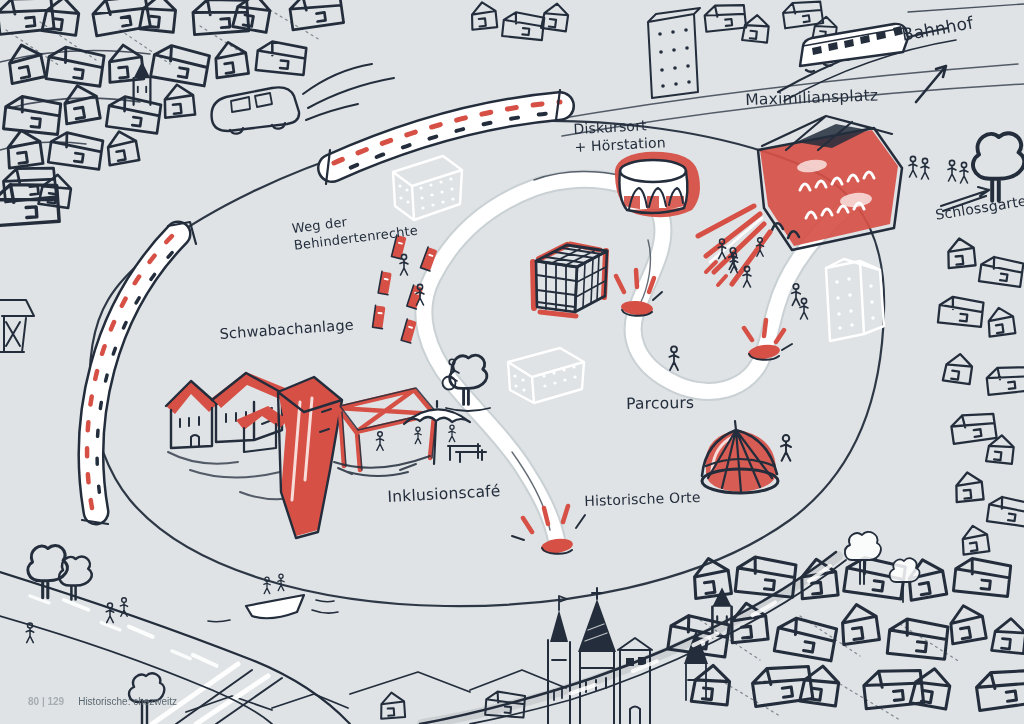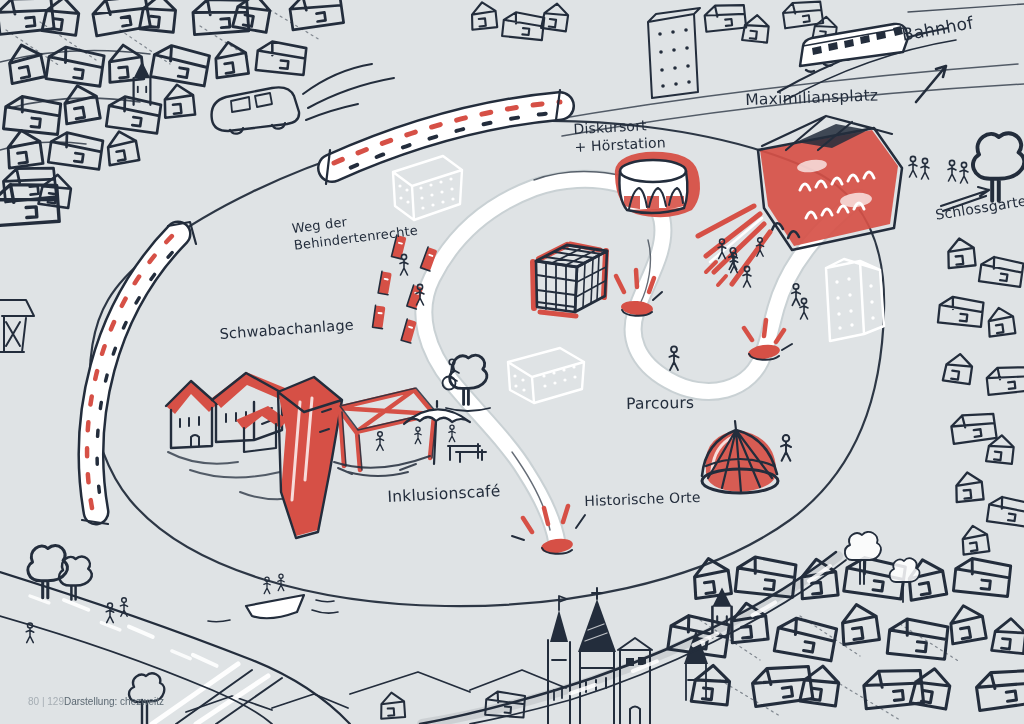--- a/index.html
+++ b/index.html
@@ -14,21 +14,21 @@
   .ink{stroke:var(--ink);fill:none;}
   .red{stroke:var(--red);fill:none;}
   .wht{stroke:var(--paper);fill:none;}
   .f-ink{fill:var(--ink);stroke:none;}
   .f-red{fill:var(--red);stroke:none;}
   .f-wht{fill:var(--paper);stroke:none;}
   .label{position:absolute;color:var(--ink);line-height:1.3;white-space:pre-line;
          transform-origin:left top;letter-spacing:.2px;}
   .footer{position:absolute;left:28px;bottom:17px;font-size:10px;
           font-family:"Liberation Sans",sans-serif;}
-  .footer .num{color:var(--pagenum);}
+  .footer .num{color:var(--pagenum);margin-right:14px;font-weight:bold;}
   .footer .credit{color:var(--footer);}
 </style>
 </head>
 <body>
 
 <div class="stage">
 <svg width="1024" height="724" viewBox="0 0 1024 724">
   <defs>
     <g id="h1">
           <path class="ink" stroke-width="1.7" d="M1,24 L2,12 L11,3 L21,11 L21,24 Z M2,12 L21,11 M7,16 h5 v6 h-5"></path>
@@ -473,15 +473,15 @@
   <div class="label" style="left:573px;top:120px;font-size:14px;transform:rotate(-3deg);">Diskursort
 + Hörstation</div>
   <div class="label" style="left:291px;top:221px;font-size:13px;transform:rotate(-7deg);">Weg der
 Behindertenrechte</div>
   <div class="label" style="left:219px;top:325px;font-size:14.5px;transform:rotate(-4deg);">Schwabachanlage</div>
   <div class="label" style="left:387px;top:487px;font-size:15.5px;transform:rotate(-3deg);">Inklusionscafé</div>
   <div class="label" style="left:584px;top:492px;font-size:14px;transform:rotate(-2deg);">Historische Orte</div>
   <div class="label" style="left:626px;top:394px;font-size:15.5px;transform:rotate(-1deg);">Parcours</div>
 
   <div class="footer">
-    <span class="num">80 | 129</span><span class="credit">Darstellung: chezweitz</span>
+    <span class="num">80 | 129</span><span class="credit">Historische: chezweitz</span>
   </div>
 </div>
 
 </body></html>

